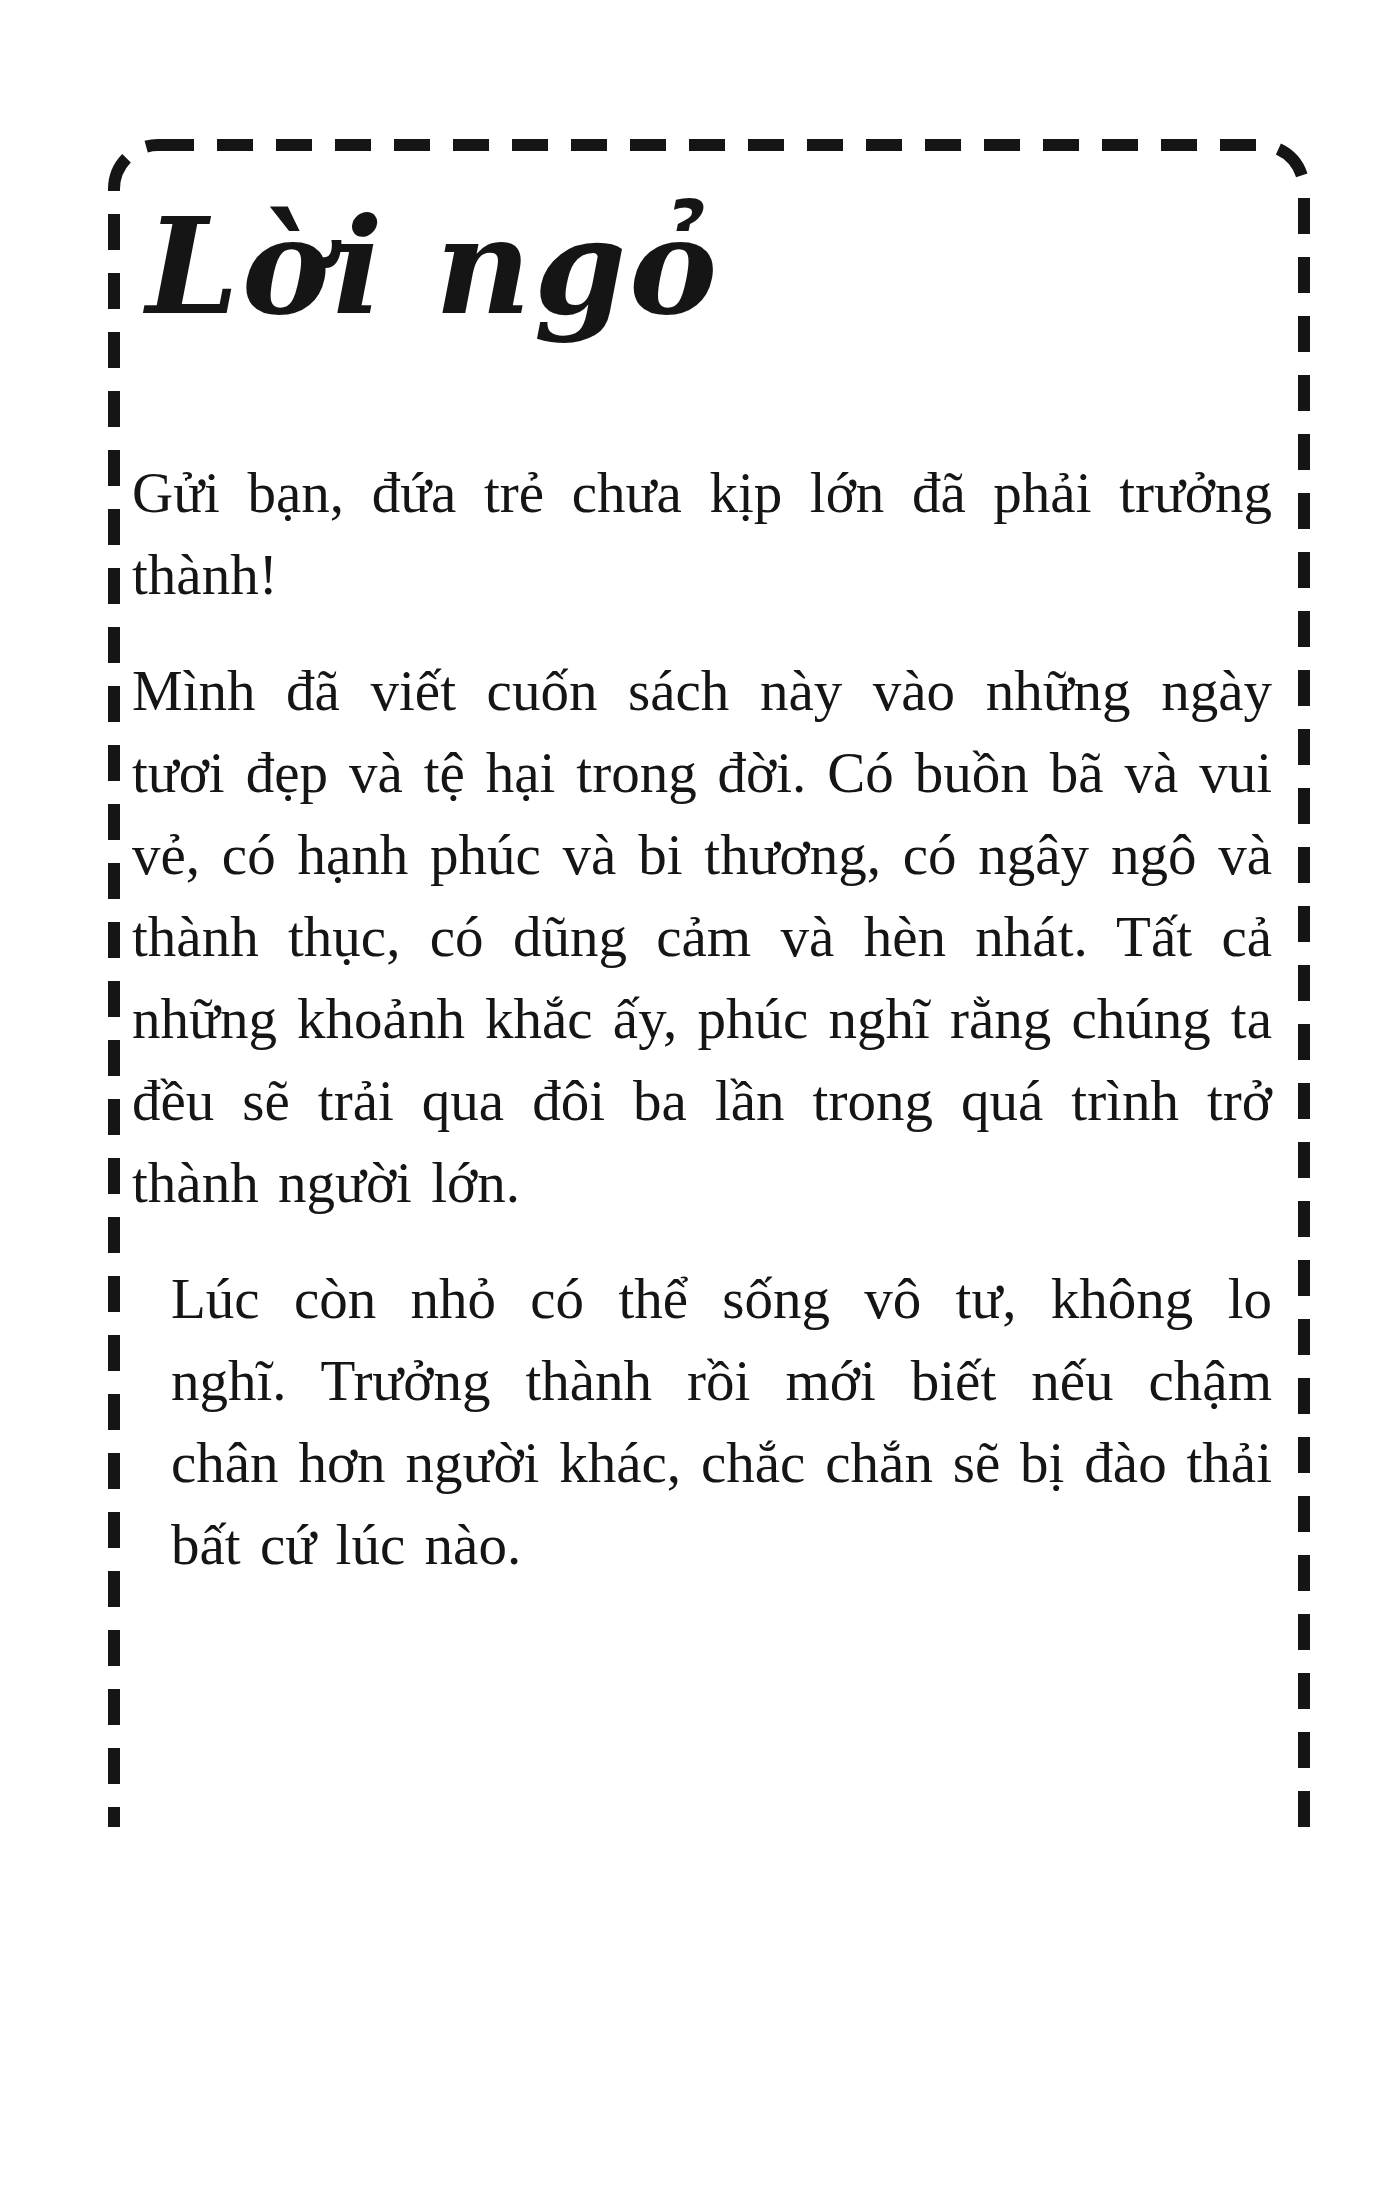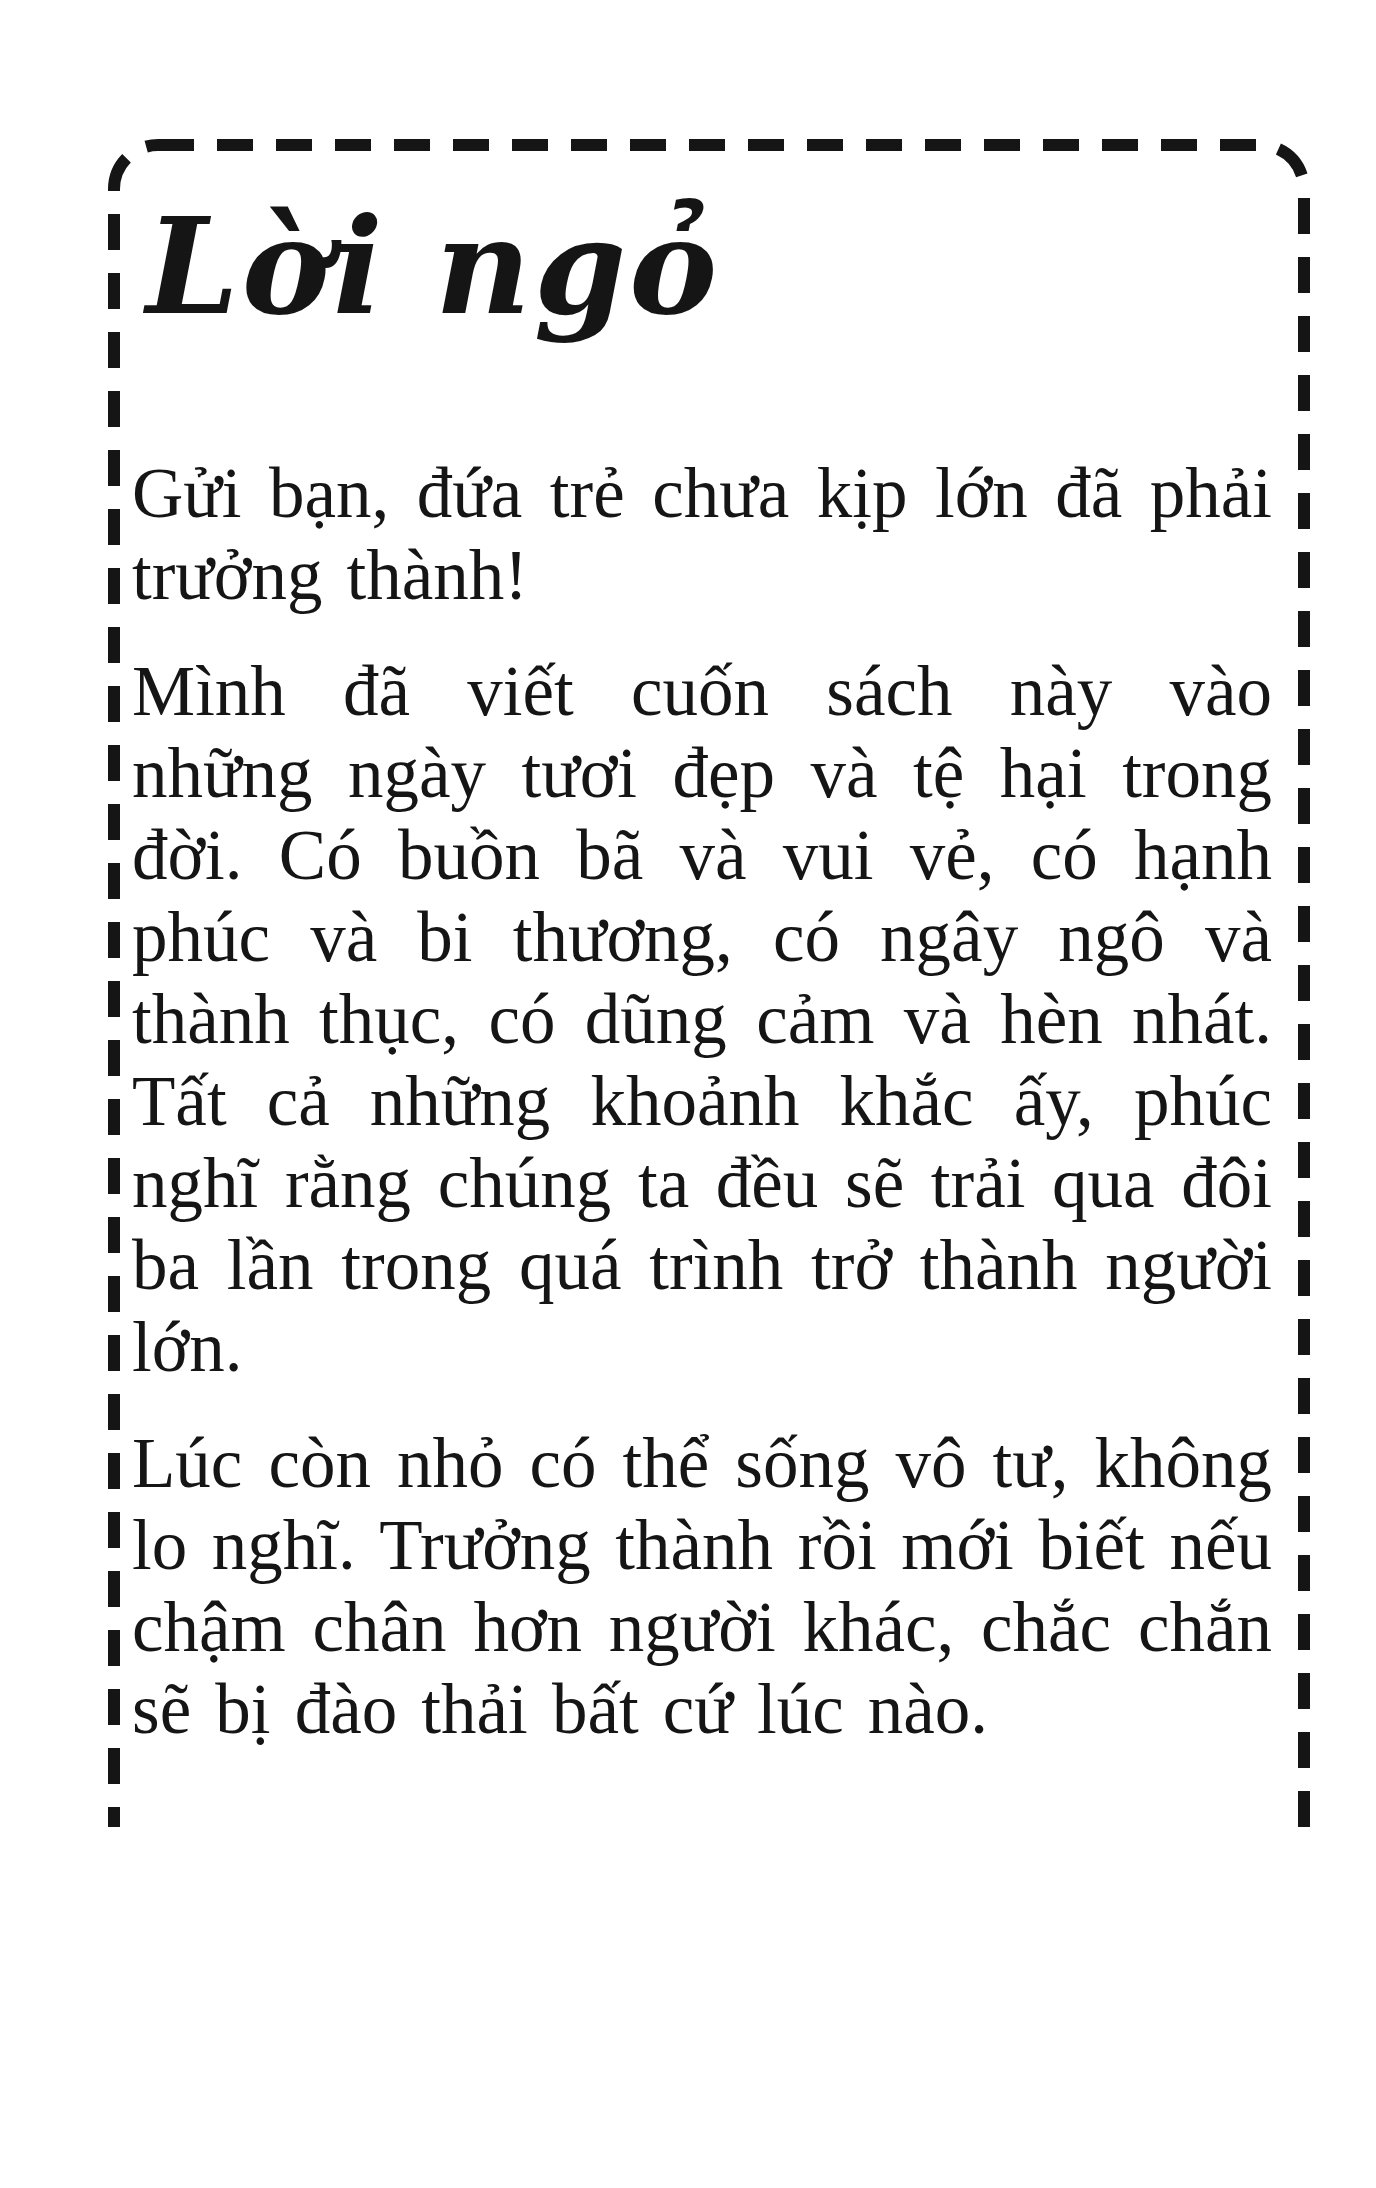--- a/index.html
+++ b/index.html
@@ -35,28 +35,29 @@
     font-family: "DejaVu Serif", serif;
     font-style: italic;
     font-weight: 700;
     font-size: 132px;
     line-height: 1.35;
     letter-spacing: 3px;
     color: var(--ink, #151515);
   }
   .para {
     margin: 0 0 34px 0;
-    font-size: 71px;
+    font-size: 57px;
     line-height: 82px;
     text-align: justify;
     word-spacing: 0.09em;
     color: var(--ink, #151515);
   }
   .para:last-child {
     margin-bottom: 0;
+    margin-left: 39px;
   }
 </style>
 </head>
 <body>
 
 <div class="page">
 
   <svg class="border-svg" viewBox="0 0 1376 2188" xmlns="http://www.w3.org/2000/svg" aria-hidden="true">
     <rect x="114" y="145" width="1190" height="1922" rx="44" ry="44" fill="none" stroke="#151515" stroke-width="12" stroke-dasharray="36 23" stroke-linecap="butt"></rect>
   </svg>

